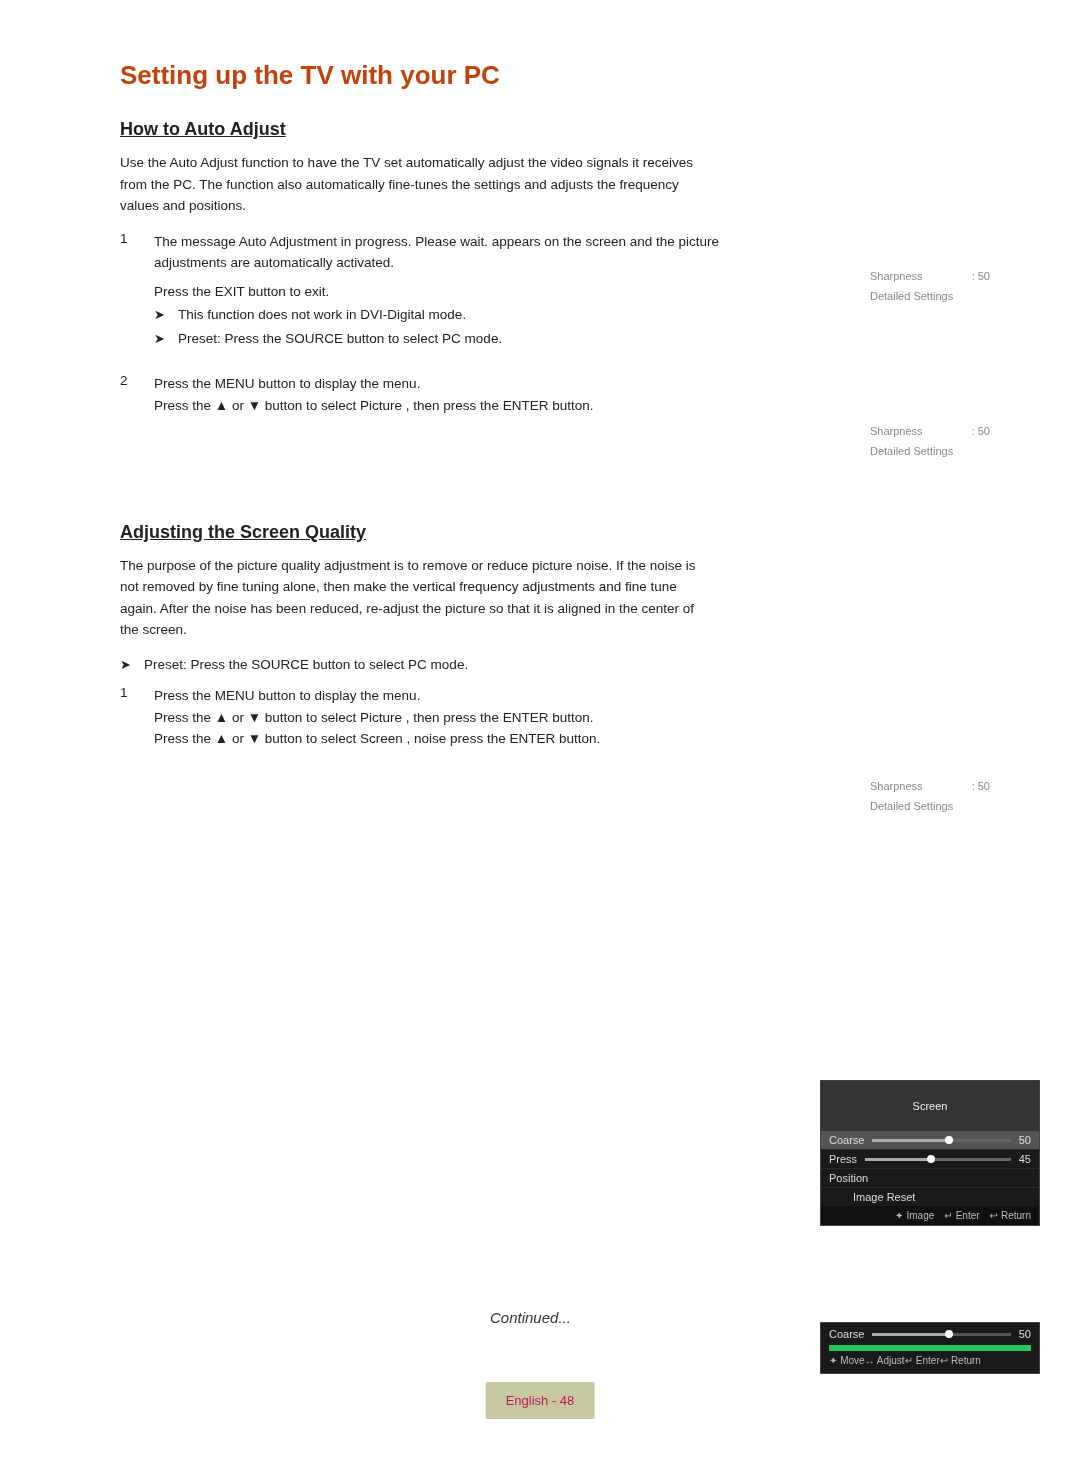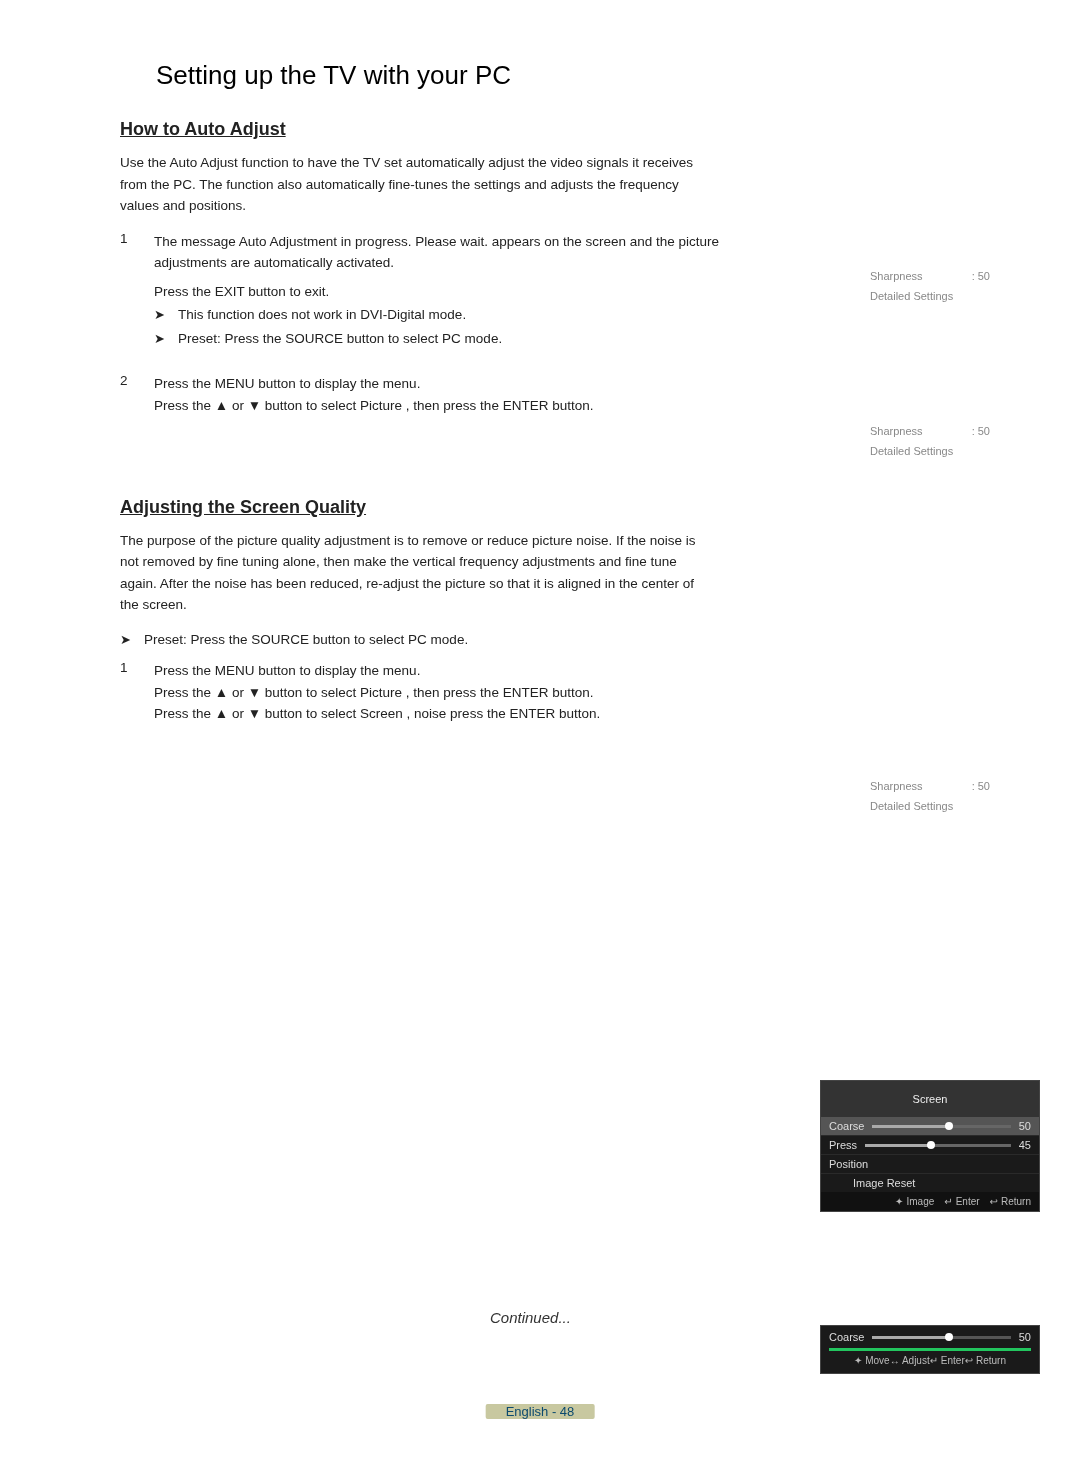--- a/index.html
+++ b/index.html
@@ -13,24 +13,23 @@
       position: relative;
     }
     .page {
       width: 1080px;
       min-height: 1474px;
       padding: 60px 80px 80px 120px;
       position: relative;
     }
     .page-title {
       font-size: 26px;
-      font-weight: normal;
+      font-weight: bold;
       margin-bottom: 28px;
-      color: #000000;
-      margin-left: 36px;
+      color: #c2410c;
     }
     .section-heading {
       font-size: 18px;
       font-weight: bold;
       text-decoration: underline;
       margin-bottom: 12px;
       display: inline-block;
     }
     .body-text {
       font-size: 13.5px;
@@ -75,21 +74,21 @@
       background: #1a1a1a;
       color: #ddd;
       width: 220px;
       border: 1px solid #444;
       font-size: 11px;
     }
     .ui-menu-title {
       background: #333;
       color: #eee;
       text-align: center;
-      padding: 12px 0;
+      padding: 19px 0;
       font-size: 11px;
     }
     .ui-menu-row {
       display: flex;
       align-items: center;
       padding: 3px 8px;
       justify-content: space-between;
       border-bottom: 1px solid #2a2a2a;
     }
     .ui-menu-row-label {
@@ -196,21 +195,21 @@
   <div style="position:absolute; right:90px; top:425px;">
     <div style="font-size:11px; color:#888; display:flex; justify-content:space-between; width:120px;">
       <span>Sharpness</span>
       <span>: 50</span>
     </div>
     <div style="margin-top:8px; font-size:11px; color:#888;">
       <span>Detailed Settings</span>
     </div>
   </div>
 
-  <div style="margin-top: 80px;">
+  <div style="margin-top: 105px;">
     <span class="section-heading">Adjusting the Screen Quality</span>
     <p class="body-text">The purpose of the picture quality adjustment is to remove or reduce picture noise. If the noise is not removed by fine tuning alone, then make the vertical frequency adjustments and fine tune again. After the noise has been reduced, re-adjust the picture so that it is aligned in the center of the screen.</p>
 
     
     <div style="position:absolute; right:90px; top:780px;">
       <div style="font-size:11px; color:#888; display:flex; justify-content:space-between; width:120px;">
         <span>Sharpness</span>
         <span>: 50</span>
       </div>
       <div style="margin-top:8px; font-size:11px; color:#888;">
@@ -294,24 +293,24 @@
       <div style="display:flex; align-items:center; justify-content:space-between; font-size:11px; color:#ddd;">
         <span>Coarse</span>
         <div style="display:flex; align-items:center; flex:1; margin:0 8px;">
           <div style="flex:1; height:3px; background:#555; position:relative;">
             <div style="width:55%; height:100%; background:#aaa; position:absolute;"></div>
             <div style="width:8px; height:8px; background:#fff; border-radius:50%; position:absolute; top:-2.5px; left:calc(55% - 4px);"></div>
           </div>
         </div>
         <span>50</span>
       </div>
-      <div style="display:flex; justify-content:center; padding:4px 0 2px 0; font-size:10px; color:#bbb; border-top:3px solid #22c55e; margin-top:5px;">
+      <div style="display:flex; justify-content:flex-start; padding:4px 0 2px 0; font-size:10px; color:#bbb; border-top:6px solid #22c55e; margin-top:5px;">
         <span>✦ Move</span>
         <span>↔ Adjust</span>
         <span>↵ Enter</span>
         <span>↩ Return</span>
       </div>
     </div>
   </div>
 
-  <div style="position:absolute; bottom:55px; left:50%; transform:translateX(-50%); background:#c8c8a0; padding:0 20px; font-size:13px; color:#0c4a6e; border-radius:2px; white-space:nowrap;">English - 48</div>
+  <div style="position:absolute; bottom:55px; left:50%; transform:translateX(-50%); background:#c8c8a0; padding:11px 20px; font-size:13px; color:#be185d; border-radius:2px; white-space:nowrap;">English - 48</div>
 
 </div>
 
 </body></html>

